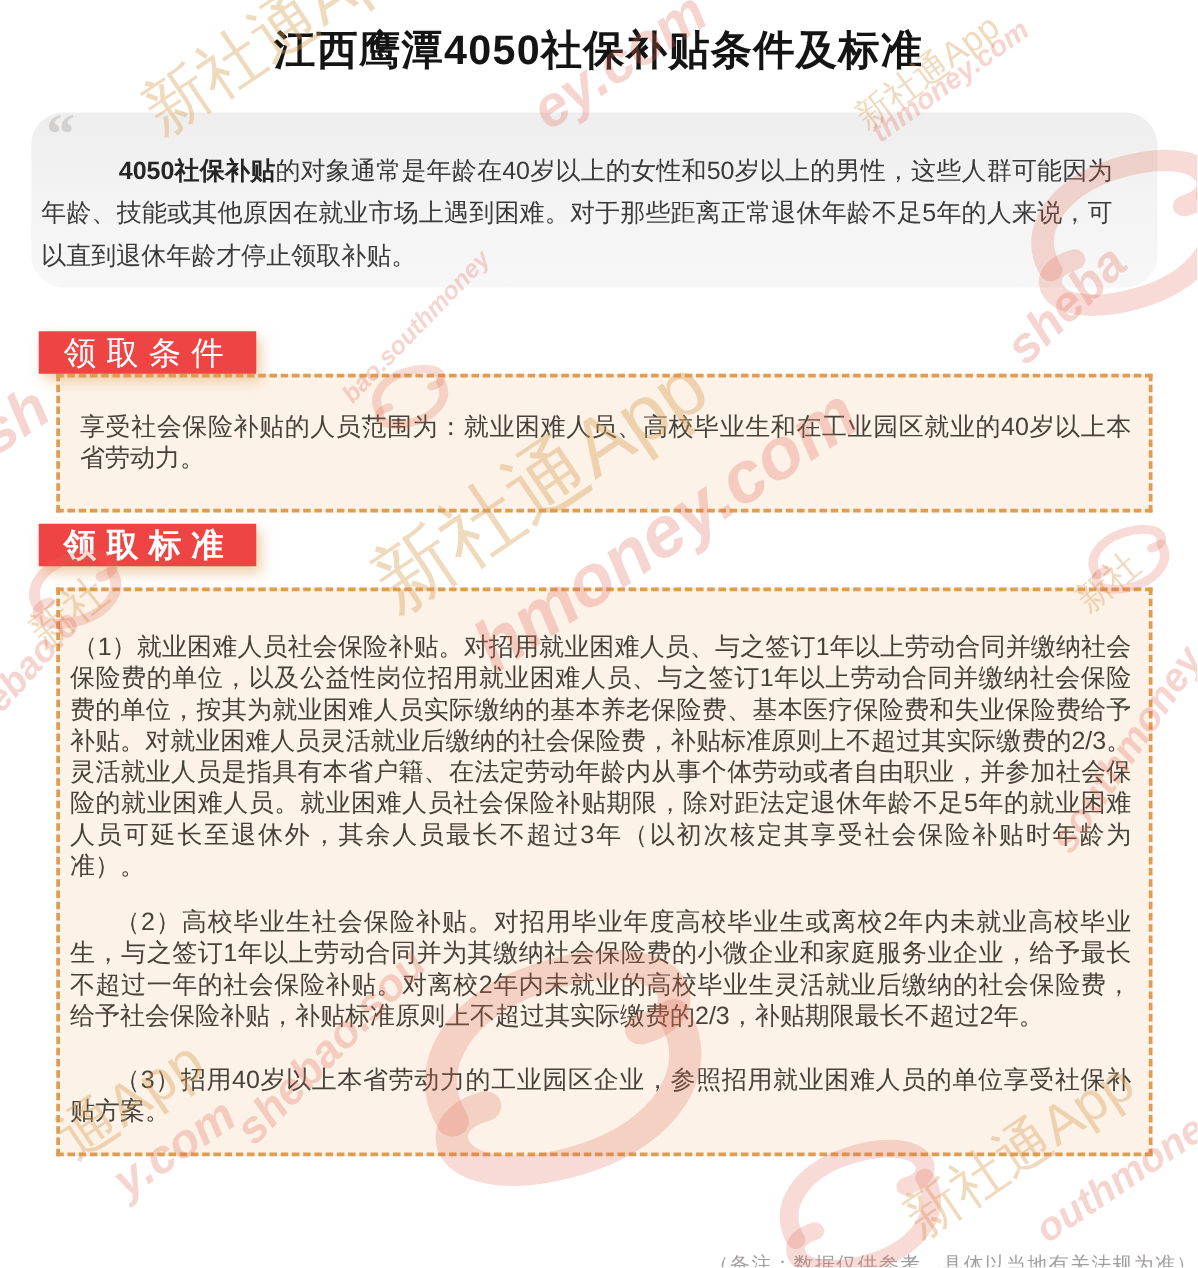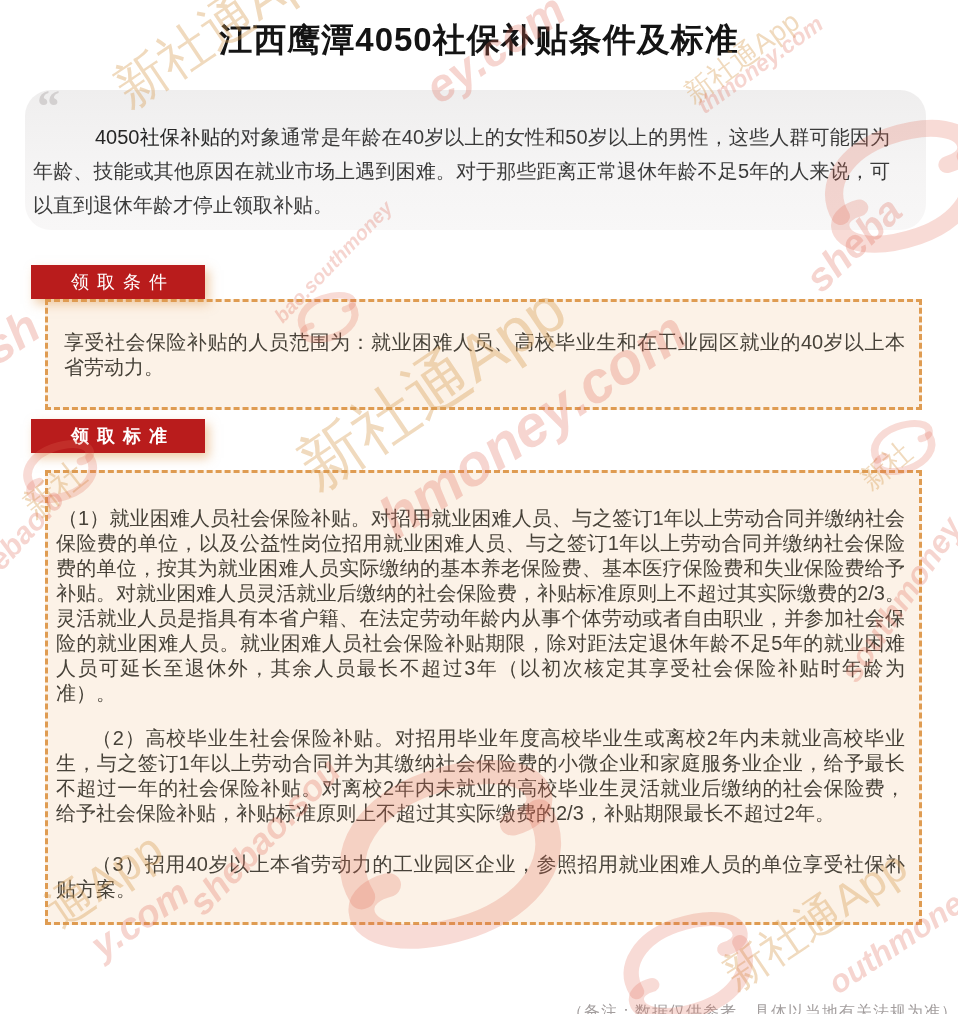--- a/index.html
+++ b/index.html
@@ -20,25 +20,25 @@
     background:linear-gradient(180deg,#efeeee 0%,#f5f4f4 55%,#f8f7f7 100%);
   }
   .quote-icon{
     position:absolute; left:12px; top:-6px; font-size:46px; line-height:1;
     color:#d3d0d0; font-family:"Liberation Serif", serif; font-weight:bold;
   }
   .intro-text{
     margin:0; padding:30px 36px 0 8px; text-indent:62px;
     font-size:20px; line-height:34px; color:#3a3a3a; text-align:justify;
   }
-  .intro-text b{font-weight:normal; color:#262626;}
+  .intro-text b{font-weight:bold; color:#262626;}
   .sec-label{
     position:absolute; left:31px; width:174px; height:34px; box-sizing:border-box;
-    background:#b91c1c; color:#ffffff; padding-left:40px;
-    font-size:18px; line-height:34px; letter-spacing:8px; white-space:nowrap;
+    background:#ef4444; color:#ffffff; padding-left:20px;
+    font-size:26px; line-height:34px; letter-spacing:8px; white-space:nowrap;
     box-shadow:4px 5px 10px rgba(224,155,82,.5); z-index:2;
   }
   .label-conditions{top:265px;}
   .label-standards{top:419px;font-weight:bold;}
   .dashed-box{
     position:absolute; left:45px; width:877px; box-sizing:border-box;
     border:3px dashed #df9c52; background:#fcf2e7;
     font-size:20px; line-height:25px; color:#474239; text-align:justify;
   }
   .box-conditions{top:299px; height:111px; padding:28px 14px 0 16px;}

